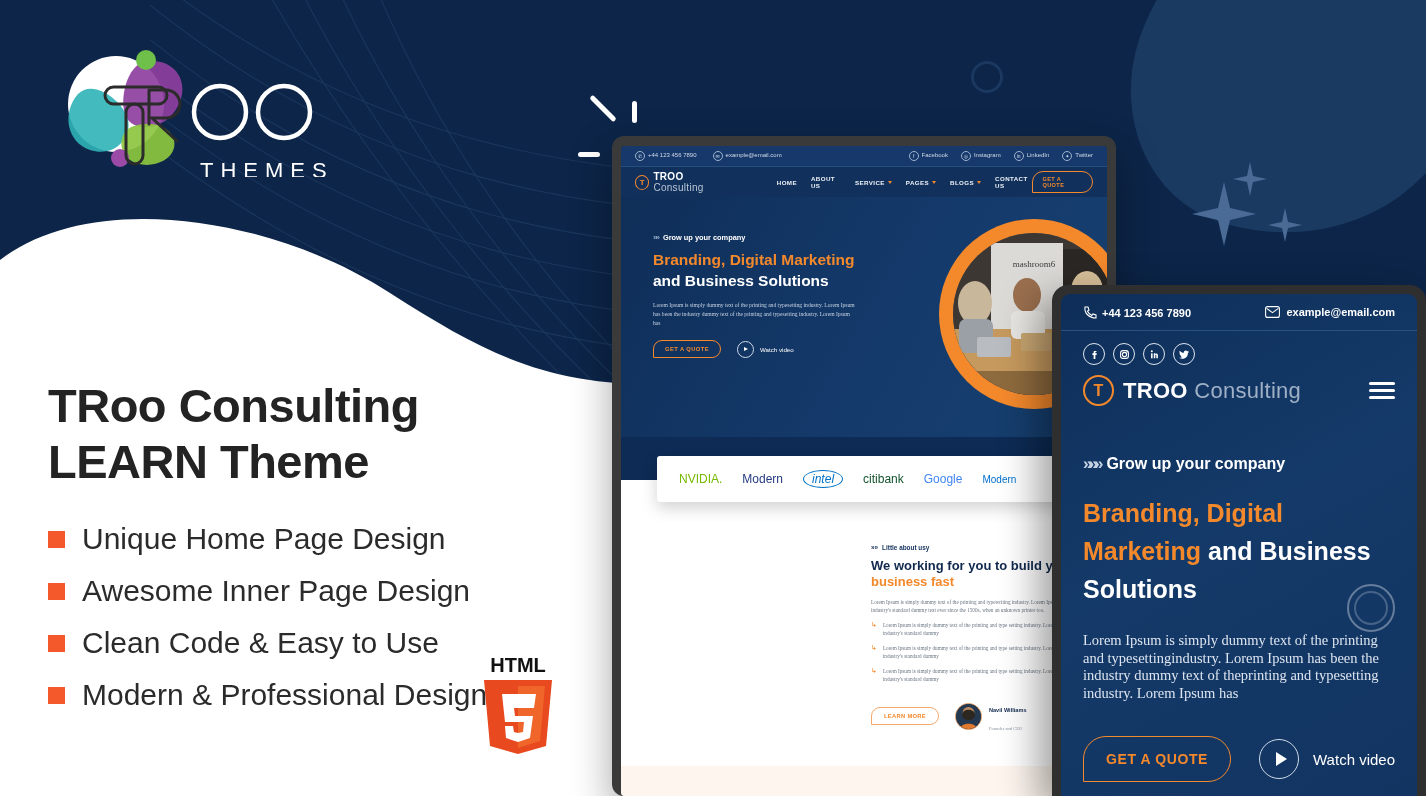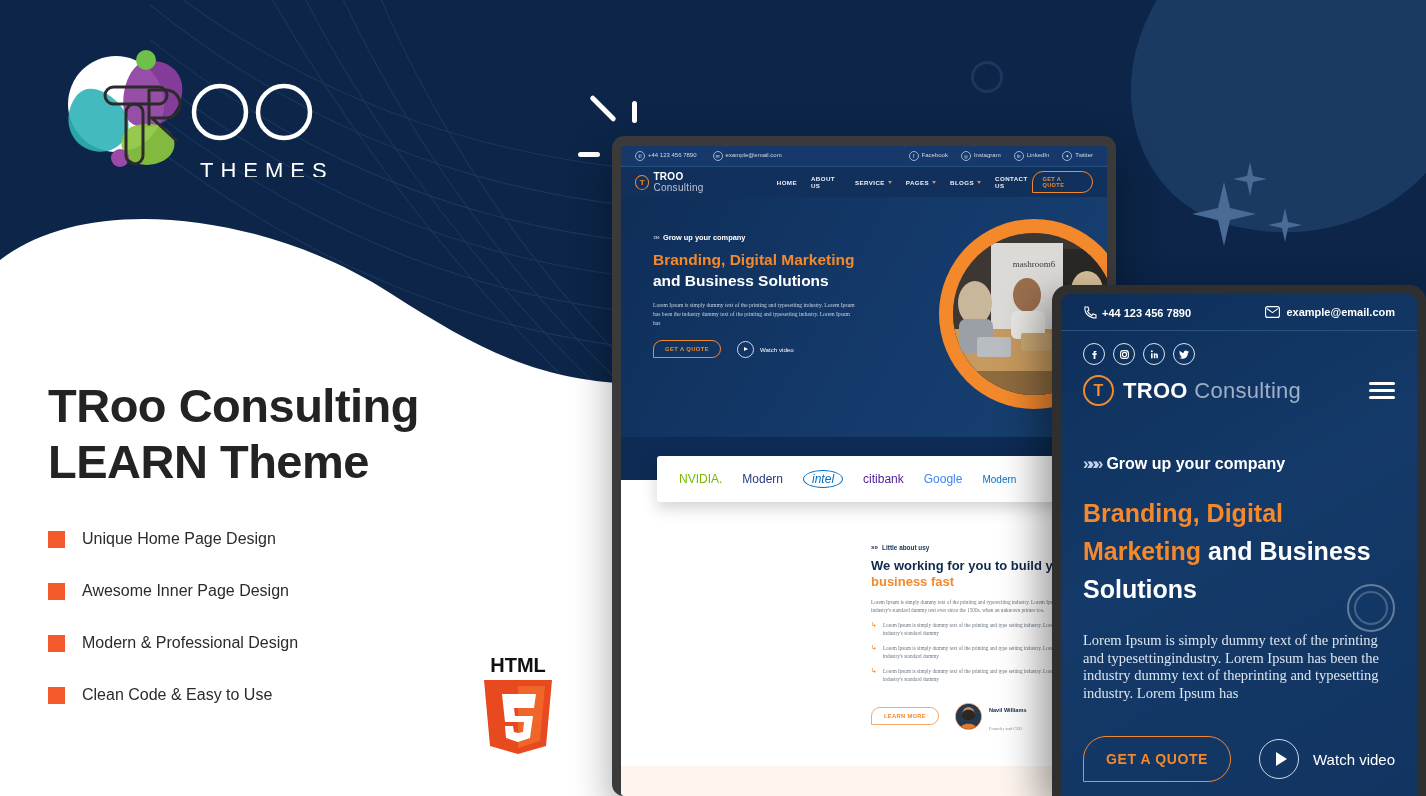--- a/index.html
+++ b/index.html
@@ -23,21 +23,21 @@
 
   .white-wave{position:absolute;left:0;top:215px;width:720px;height:600px;}
 
   
   .logo-wrap{position:absolute;left:48px;top:42px;width:290px;height:135px;}
   .brand-title{position:absolute;left:48px;top:378px;width:520px;
     font-size:47px;line-height:56px;font-weight:bold;color:#232323;letter-spacing:-0.5px;}
   .features{position:absolute;left:48px;top:525px;width:520px;}
   .feat{display:flex;align-items:center;margin-bottom:24px;}
   .feat .bullet{width:17px;height:17px;background:#f4592c;margin-right:17px;flex:none;}
-  .feat .ftxt{font-size:16px;color:#2b2b2b;line-height:28px;}
+  .feat .ftxt{font-size:30px;color:#2b2b2b;line-height:28px;}
 
   .html5{position:absolute;left:476px;top:650px;width:84px;height:105px;}
 
   
   .desktop{position:absolute;left:612px;top:136px;width:504px;height:660px;
     background:#3a3a3a;border-radius:12px;padding:10px 9px 0 9px;box-sizing:border-box;
     box-shadow:0 18px 40px rgba(0,0,0,.35);}
   .dscreen{width:486px;height:650px;overflow:hidden;background:#0d2b54;border-radius:4px;position:relative;}
 
   .d-topbar{height:20px;background:#16386a;display:flex;align-items:center;
@@ -200,25 +200,25 @@
     <div class="feat">
       <span class="bullet"></span>
       <span class="ftxt">Unique Home Page Design</span>
     </div>
     <div class="feat">
       <span class="bullet"></span>
       <span class="ftxt">Awesome Inner Page Design</span>
     </div>
     <div class="feat">
       <span class="bullet"></span>
-      <span class="ftxt">Modern &amp; Professional Design</span>
+      <span class="ftxt">Clean Code &amp; Easy to Use</span>
     </div>
     <div class="feat">
       <span class="bullet"></span>
-      <span class="ftxt">Clean Code &amp; Easy to Use</span>
+      <span class="ftxt">Modern &amp; Professional Design</span>
     </div>
   </div>
 
   <div class="html5">
     <svg viewBox="0 0 84 105" width="84" height="105">
       <text x="42" y="22" text-anchor="middle" fill="#111" font-family="Liberation Sans, sans-serif" font-size="20" font-weight="bold">HTML</text>
       <path d="M8,30 L76,30 L70,96 L42,104 L14,96 Z" fill="#e8491e"></path>
       <path d="M42,36 L42,98 L64,91 L69,36 Z" fill="#f06529"></path>
       <path d="M24,44 L60,44 L58,58 L38,58 L39,66 L57,66 L54,88 L42,92 L30,88 L29,76 L37,76 L38,82 L42,83 L47,82 L48,72 L29,72 L26,44 Z" fill="#ffffff"></path>
     </svg>
@@ -352,21 +352,21 @@
             </span>
           </div>
         </div>
         <div class="cream"></div>
       </div>
 
       <div class="d-brands">
         <span class="blogo" style="color:#76b900">NVIDIA.</span>
         <span class="blogo" style="color:#253b80">Modern</span>
         <span class="blogo" style="color:#0071c5;border:1.5px solid #0071c5;border-radius:50%;padding:1px 8px;font-style:italic">intel</span>
-        <span class="blogo" style="color:#4c1d95">citibank</span>
+        <span class="blogo" style="color:#14532d">citibank</span>
         <span class="blogo" style="color:#4285f4">Google</span>
         <span class="blogo" style="color:#0071ce;font-size:10px">Modern</span>
       </div>
 
     </div>
   </div>
 
   <div class="phone">
     <div class="pscreen">
 

